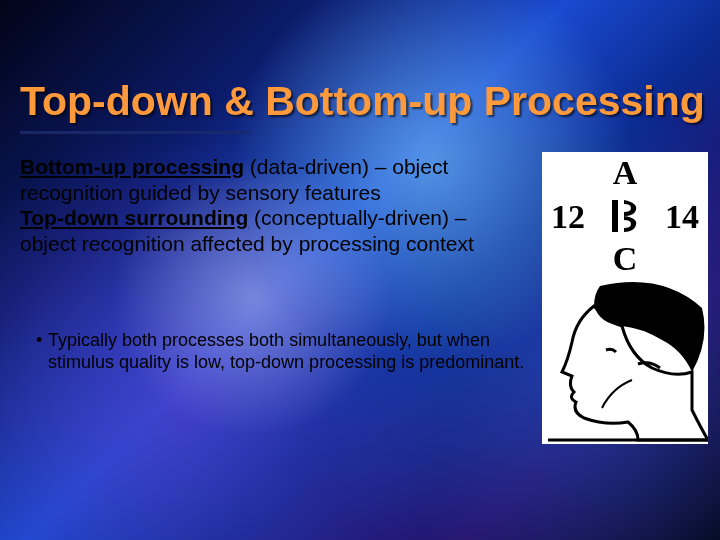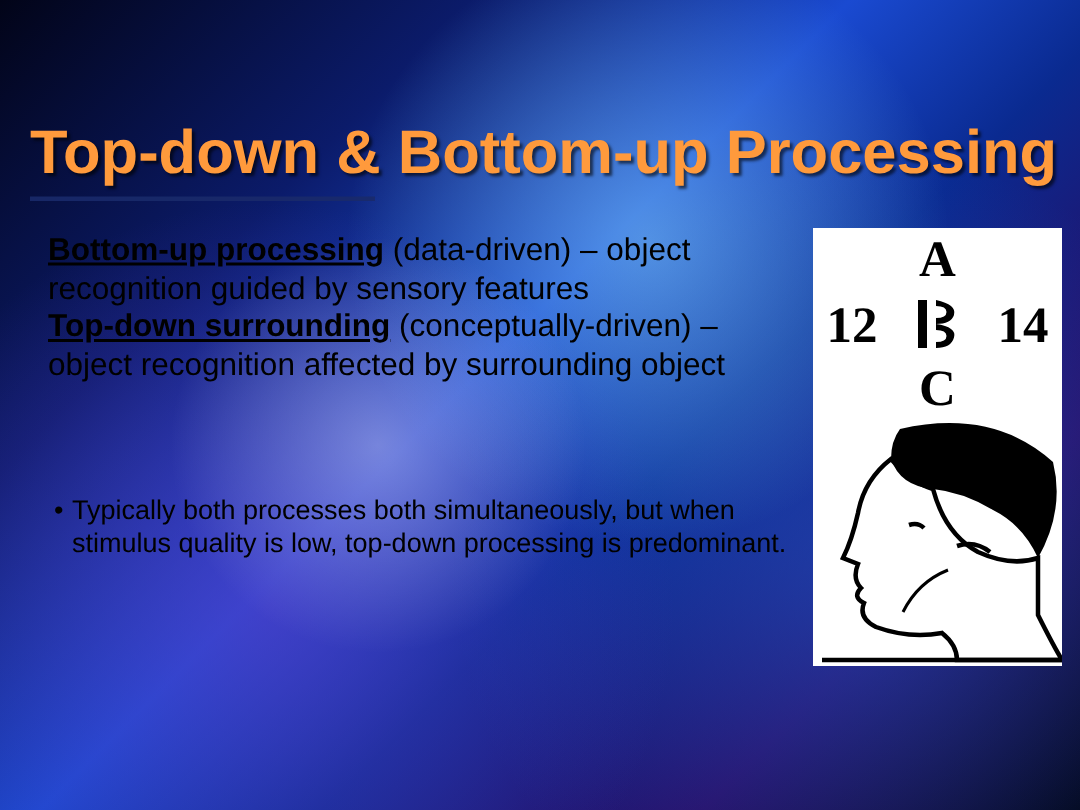--- a/index.html
+++ b/index.html
@@ -39,21 +39,21 @@
     top: 131px;
     left: 20px;
     width: 230px;
     height: 3px;
     background: #1a2a6a;
     opacity: 0.9;
   }
   .body {
     position: absolute;
     top: 154px;
-    left: 32px;
+    left: 20px;
     width: 500px;
     font-size: 21px;
     line-height: 1.22;
     color: #000;
   }
   .body .bold { font-weight: bold; }
   .body u { text-decoration: underline; }
   .bullet {
     position: absolute;
     top: 330px;
@@ -91,21 +91,21 @@
 </head>
 <body>
 
 <div class="slide">
 
   <div class="title">Top-down &amp; Bottom-up Processing</div>
   <div class="underline"></div>
 
   <div class="body">
     <span class="bold"><u>Bottom-up processing</u></span><span> (data-driven) – object recognition guided by sensory features</span><br>
-    <span class="bold"><u>Top-down surrounding</u></span><span> (conceptually-driven) – object recognition affected by surrounding object</span>
+    <span class="bold"><u>Top-down surrounding</u></span><span> (conceptually-driven) – object recognition affected by processing context</span>
   </div>
 
   <div class="bullet">
     <span class="bullet-dot">•</span>
     <span>Typically both processes both simultaneously, but when stimulus quality is low, top-down processing is predominant.</span>
   </div>
 
   <div class="figure">
 
     <svg class="abc-svg" viewBox="0 0 166 128">

